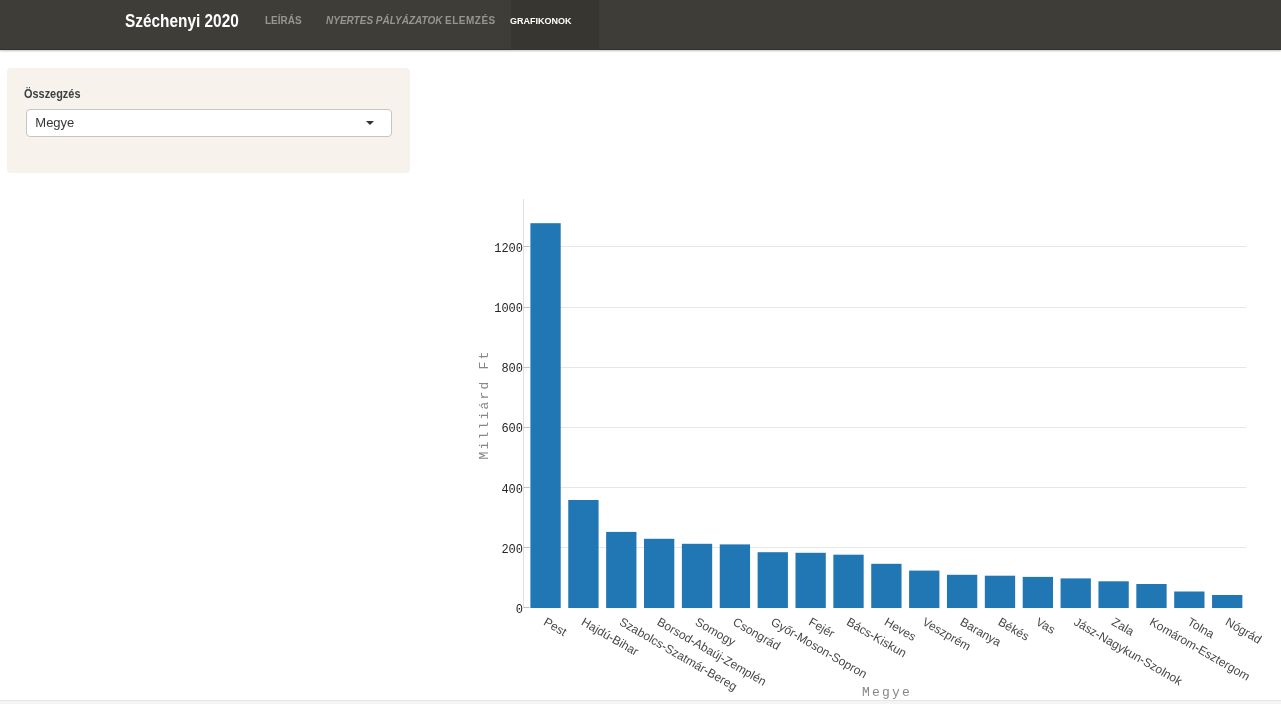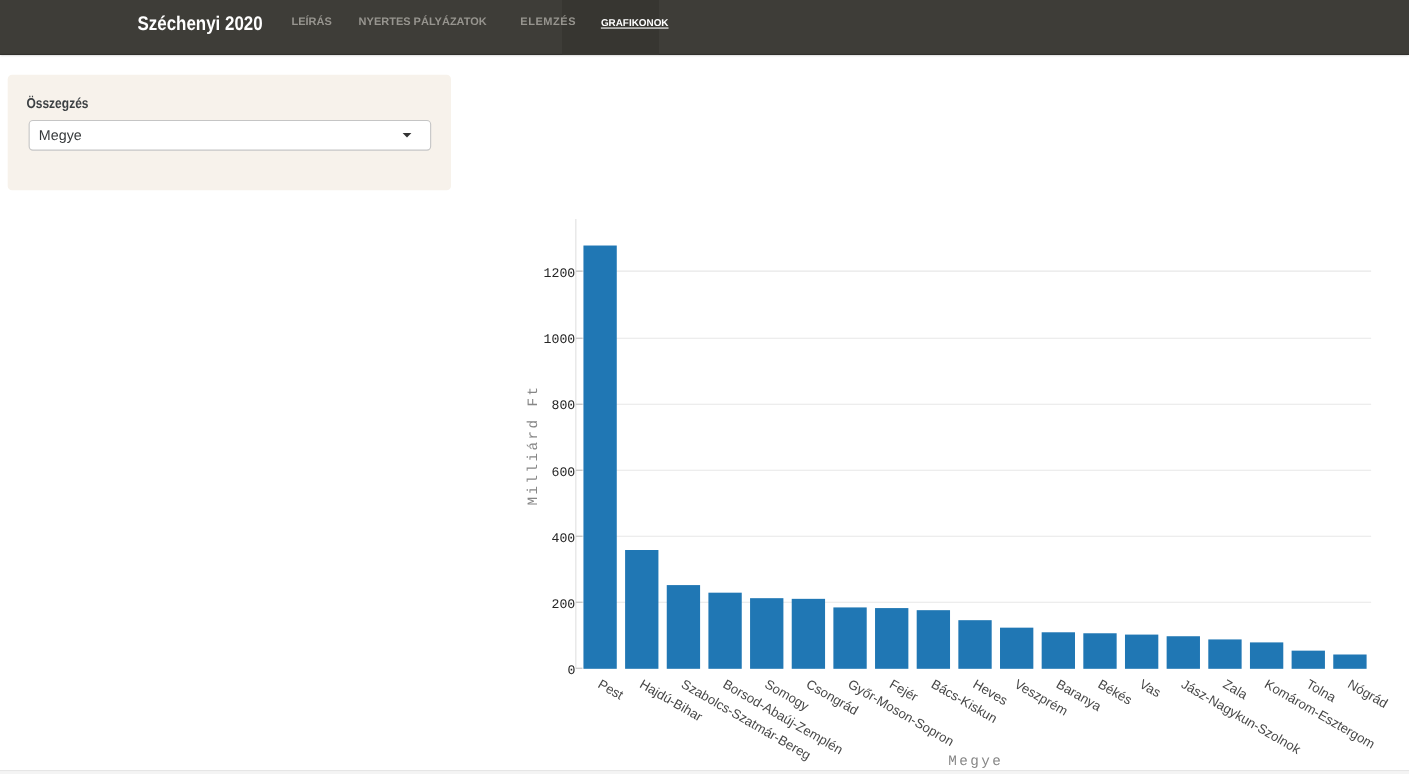--- a/index.html
+++ b/index.html
@@ -2,21 +2,21 @@
 <html><head><meta charset="utf-8"><title>Széchenyi 2020</title>
 <style>
   html,body{margin:0;padding:0;width:1281px;height:704px;background:#ffffff;overflow:hidden;}
   body{font-family:"Liberation Sans",sans-serif;position:relative;}
   .nav{position:absolute;top:0;left:0;width:1281px;height:48.5px;background:#3e3d38;
         border-bottom:1px solid #31302c;box-shadow:0 1px 2px rgba(0,0,0,0.25);}
   .brand{position:absolute;left:125px;top:0;height:42px;line-height:42px;font-size:18px;font-weight:bold;color:#ffffff;
          transform:scaleX(0.855);transform-origin:0 50%;white-space:nowrap;}
   .navlink{position:absolute;top:0;height:42px;line-height:42px;font-size:10px;font-weight:bold;color:#97958f;white-space:nowrap;}
   .tab{position:absolute;left:510.6px;top:0;width:88px;height:49.5px;background:#373631;}
-  .tabtext{position:absolute;left:533px;width:88px;top:0;height:42px;line-height:42px;font-size:9px;font-weight:bold;color:#ffffff;text-align:center;text-decoration:underline;}
+  .tabtext{position:absolute;left:510px;width:88px;top:0;height:42px;line-height:42px;font-size:9px;font-weight:bold;color:#ffffff;}
   .panel{position:absolute;left:7px;top:68px;width:403px;height:105px;background:#f7f2eb;border-radius:4px;}
   .paneltitle{position:absolute;left:24.3px;top:87px;font-size:13px;line-height:14.9px;font-weight:bold;color:#3c4043;
                transform:scaleX(0.84);transform-origin:0 50%;}
   .select{position:absolute;left:25.5px;top:108.7px;width:366.4px;height:28.5px;box-sizing:border-box;
            background:#fff;border:1px solid #c5c5c5;border-radius:4px;}
   .selecttext{position:absolute;left:8.8px;top:0;height:26.5px;line-height:26.5px;font-size:13px;color:#36393b;}
   .arrow{position:absolute;right:16.5px;top:11.7px;width:0;height:0;border-left:4.3px solid transparent;border-right:4.3px solid transparent;border-top:4.7px solid #333;}
   .footer{position:absolute;left:0;top:700px;width:1281px;height:4px;background:#f4f4f4;border-top:1px solid #e6e6e6;box-sizing:border-box;}
 </style></head>
 <body>
@@ -80,22 +80,22 @@
 <text transform="translate(1148.67,624.3) rotate(30)" text-anchor="start" font-family="Liberation Sans, sans-serif" font-size="12" fill="#474747">Komárom-Esztergom</text>
 <text transform="translate(1186.54,624.3) rotate(30)" text-anchor="start" font-family="Liberation Sans, sans-serif" font-size="12" fill="#474747">Tolna</text>
 <text transform="translate(1224.41,624.3) rotate(30)" text-anchor="start" font-family="Liberation Sans, sans-serif" font-size="12" fill="#474747">Nógrád</text>
 <text transform="translate(488,404.6) rotate(-90)" text-anchor="middle" font-family="Liberation Mono, monospace" font-size="13" letter-spacing="2.2" fill="#878787">Milliárd Ft</text>
 <text x="887" y="695.7" text-anchor="middle" font-family="Liberation Mono, monospace" font-size="13" letter-spacing="2.2" fill="#878787">Megye</text>
 </svg>
 <div class="nav"></div>
 <div class="tab"></div>
 <div class="brand">Széchenyi 2020</div>
 <div class="navlink" style="left:265px;">LEÍRÁS</div>
-<div class="navlink" style="left:326px;">NYERTES PÁLYÁZATOK</div>
-<div class="navlink" style="left:473px;letter-spacing:0.5px;">ELEMZÉS</div>
+<div class="navlink" style="left:326px;font-style:italic;">NYERTES PÁLYÁZATOK</div>
+<div class="navlink" style="left:445px;letter-spacing:0.5px;">ELEMZÉS</div>
 <div class="tabtext">GRAFIKONOK</div>
 <div class="panel"></div>
 <div class="paneltitle">Összegzés</div>
 <div class="select">
     <div class="selecttext">Megye</div>
     <div class="arrow"></div>
   </div>
 <div class="footer"></div>
 
 </body></html>

